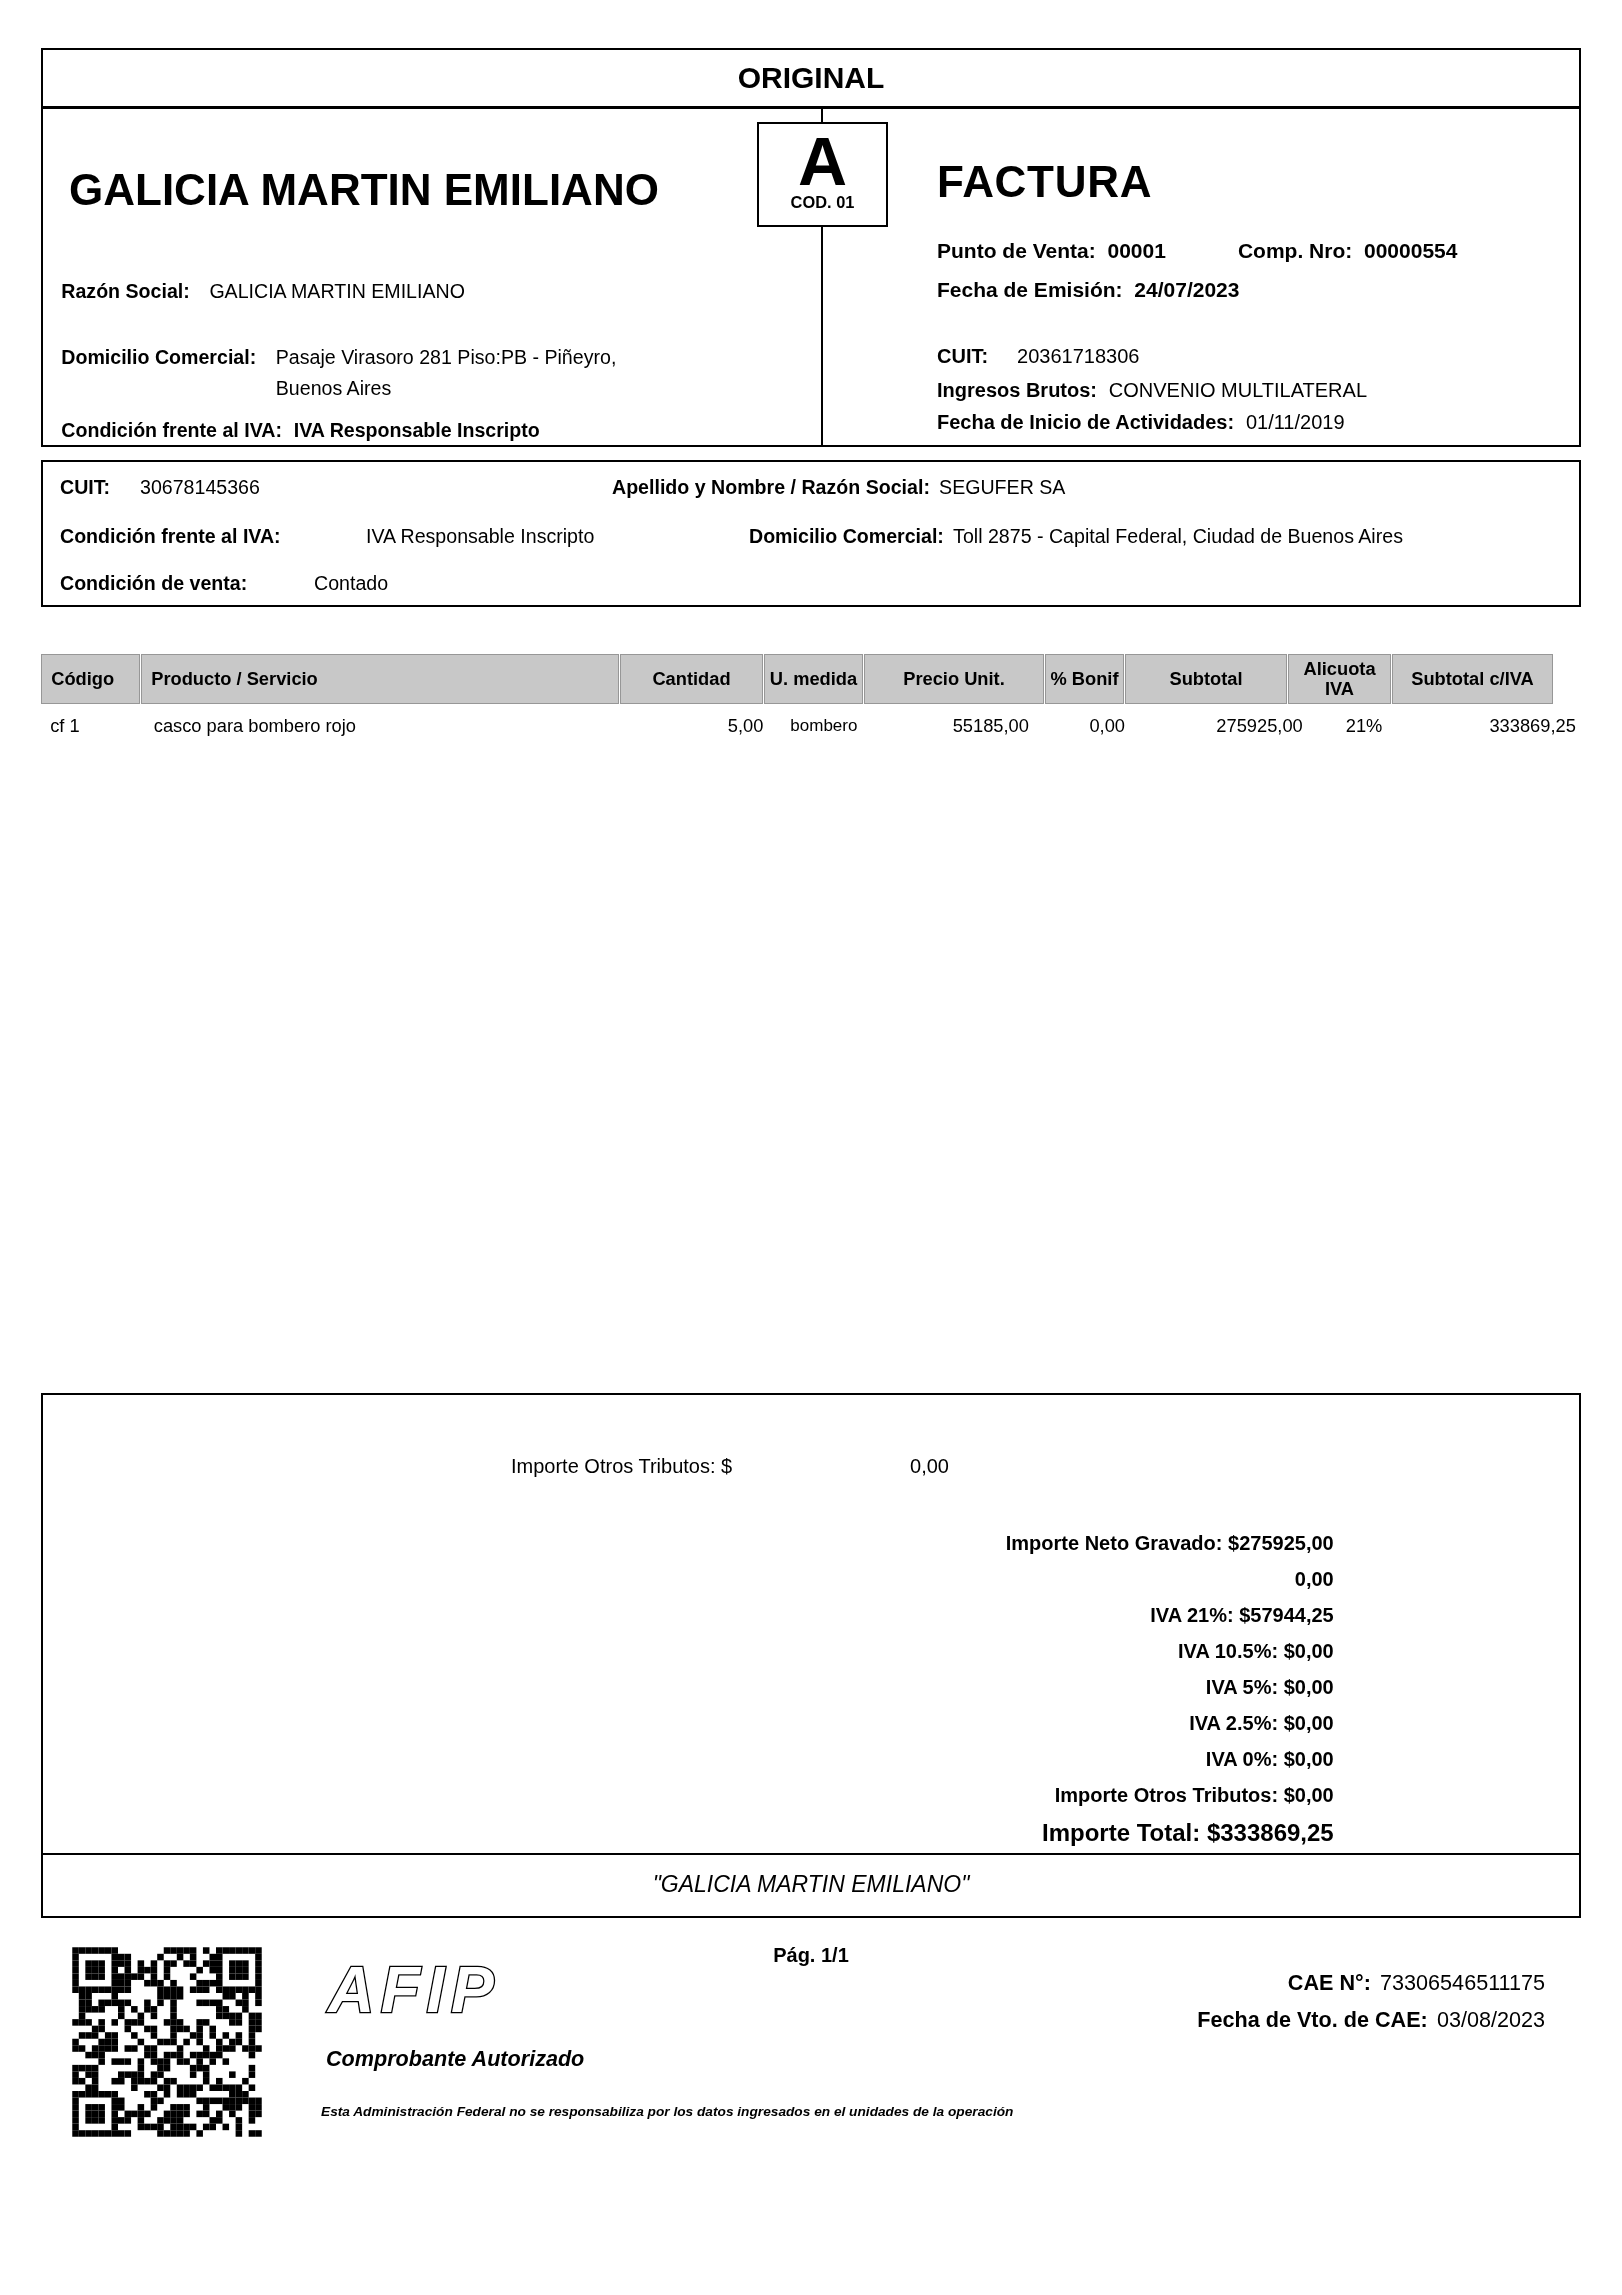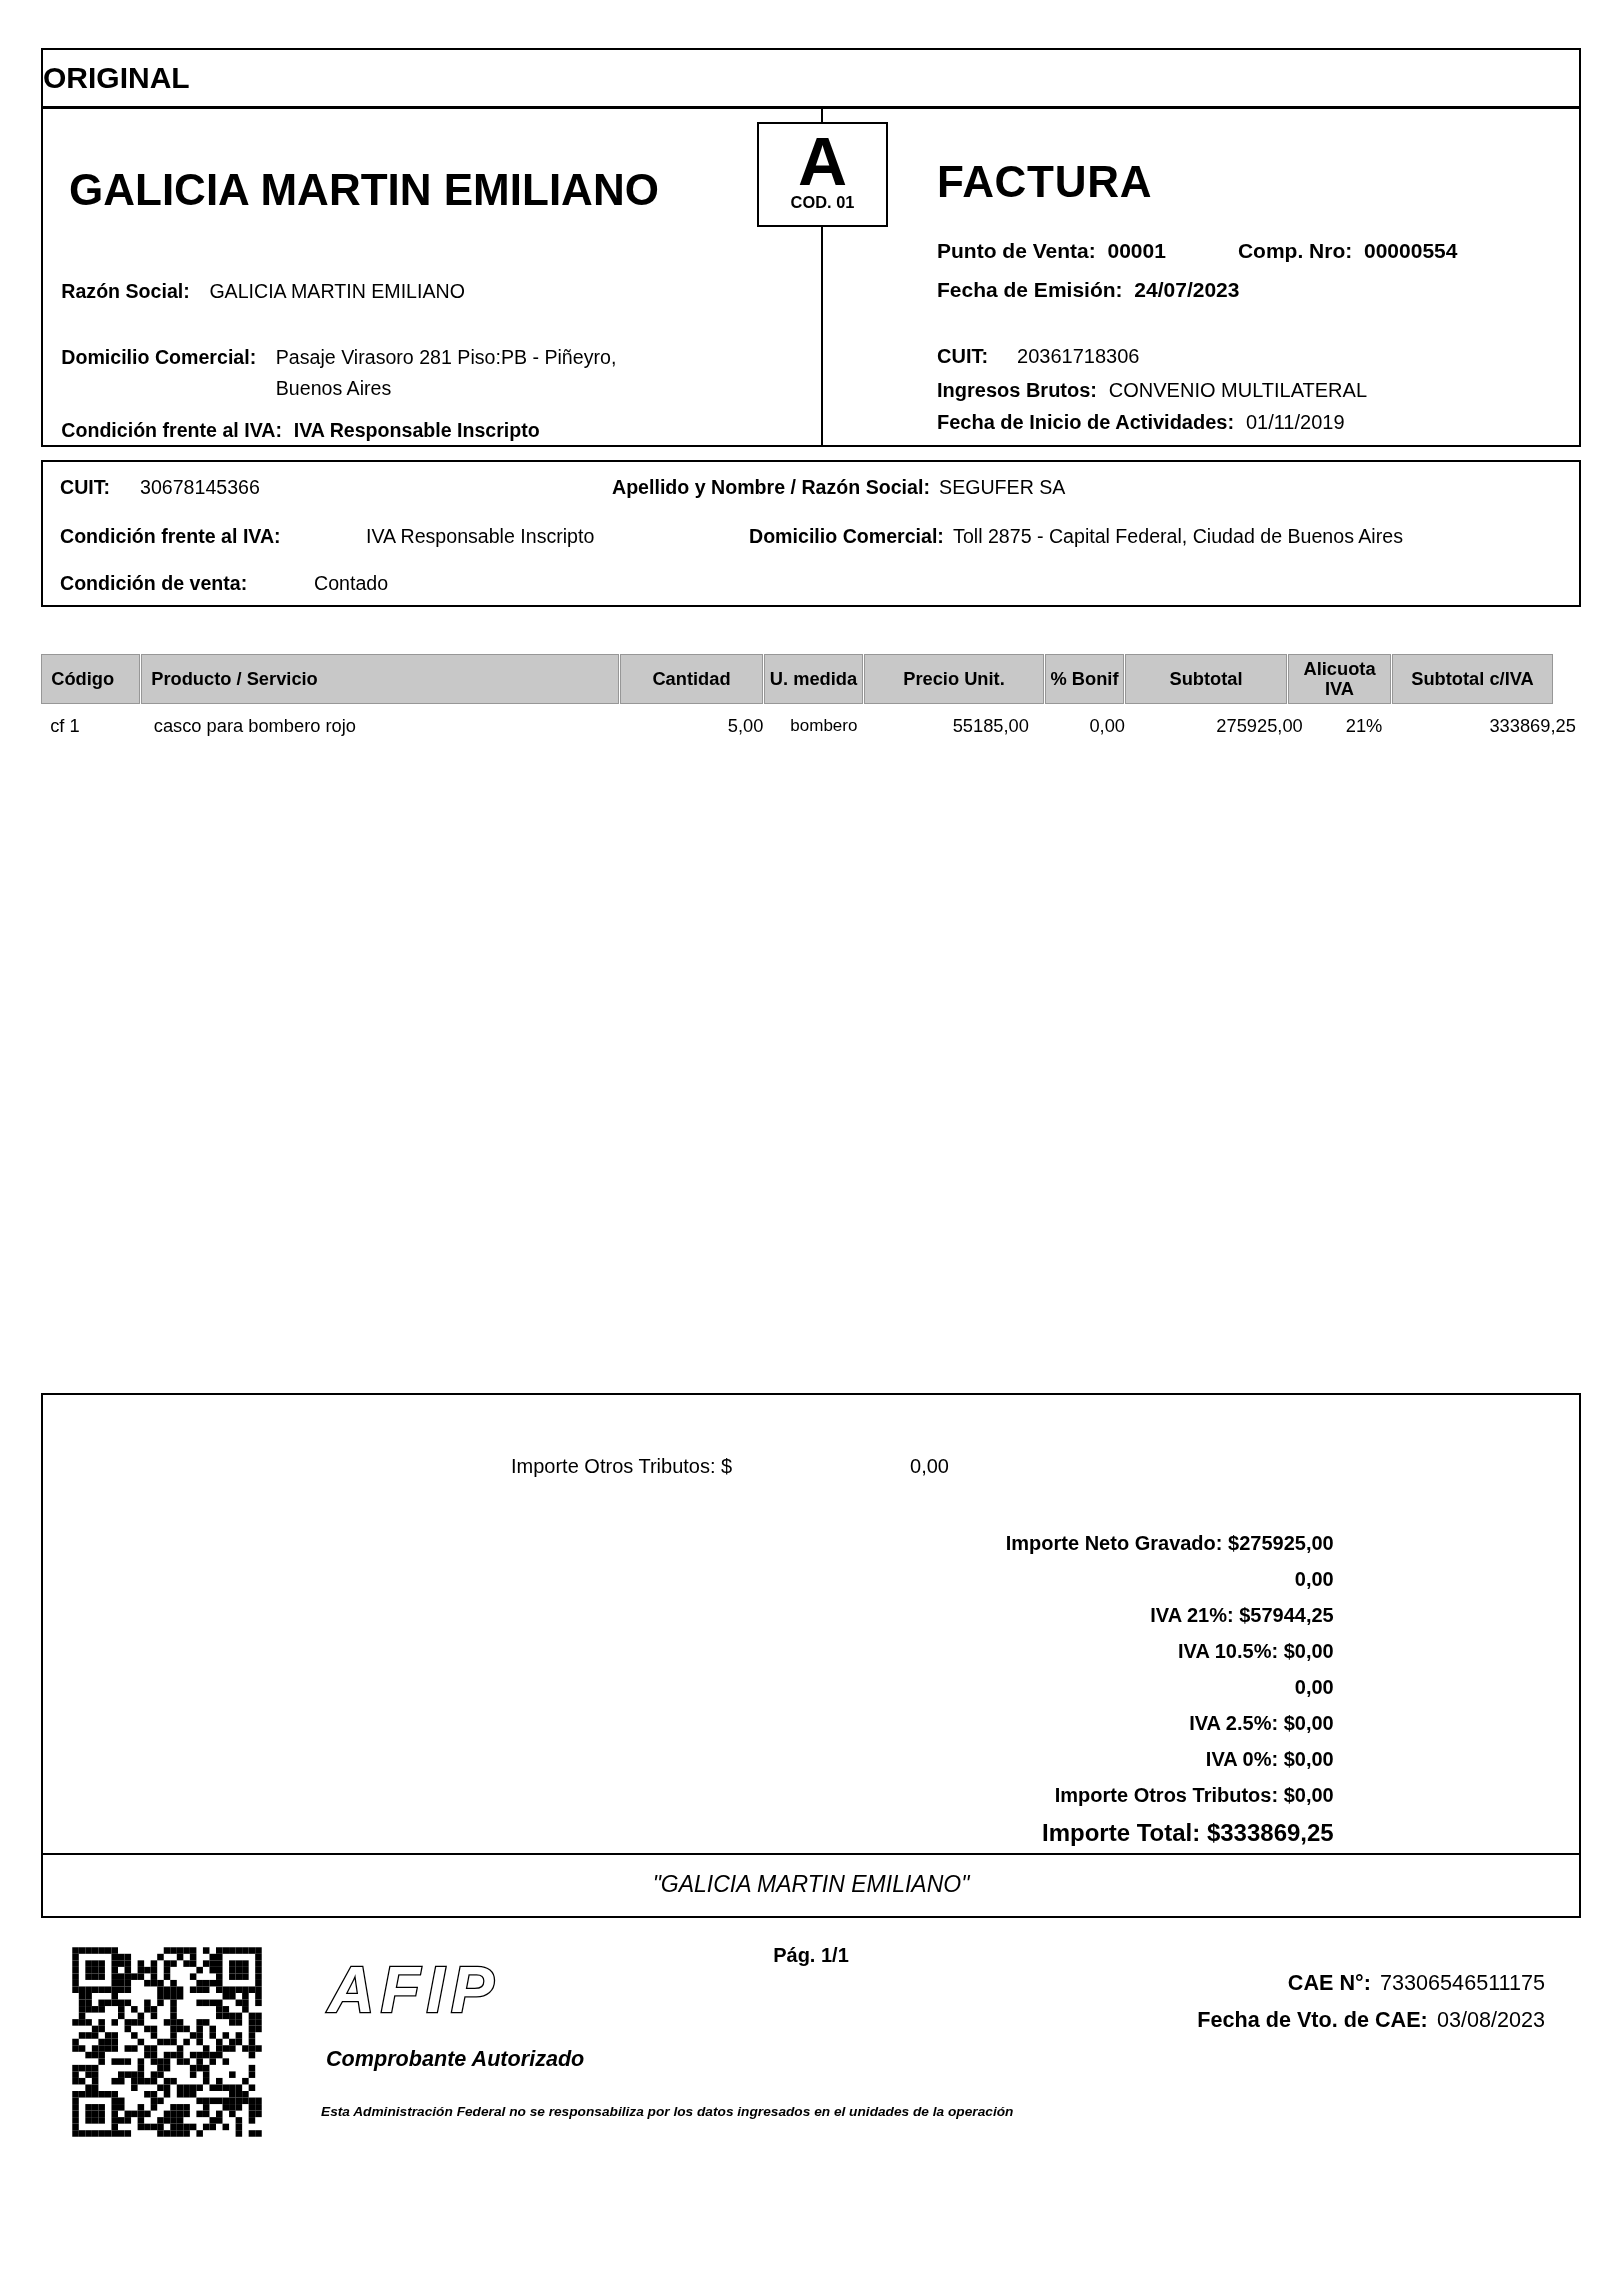--- a/index.html
+++ b/index.html
@@ -2,21 +2,21 @@
 <html style="font-size:10.5px"><head>
 <meta charset="utf-8">
 <style>
   * { margin:0; padding:0; box-sizing:border-box; }
   html,body { background:#fff; }
   body { font-family:"Liberation Sans","DejaVu Sans",sans-serif; color:#000; }
   .page { position:relative; width:1622px; height:2295px; background:#fff; overflow:hidden; }
 
   
   .original-bar { position:absolute; left:41px; top:48px; width:1540px; height:60px;
-    border:2px solid #000; text-align:left; font-size:30px; font-weight:bold; line-height:56px; }
+    border:2px solid #000; text-align:center; font-size:30px; font-weight:bold; line-height:56px; }
 
   
   .header-box { position:absolute; left:41px; top:107px; width:1540px; height:340px; border:2px solid #000; }
   .hdr-divider { position:absolute; left:778px; top:0; width:2px; height:100%; background:#000; }
   .code-box { position:absolute; left:714px; top:13px; width:131px; height:105px;
     border:2px solid #000; background:#fff; text-align:center; z-index:2; }
   .code-letter { font-size:68px; font-weight:bold; line-height:69px; margin-top:2.6px; }
   .code-sub { font-size:16.4px; font-weight:bold; margin-top:-2.6px; }
 
   .emitter-name { position:absolute; left:26px; top:56px; font-size:44px; font-weight:bold; white-space:nowrap; }
@@ -207,20 +207,21 @@
         </div>
       <div class="trw">
           <span class="tl">IVA 21%: $</span>
           <span class="tv">57944,25</span>
         </div>
       <div class="trw">
           <span class="tl">IVA 10.5%: $</span>
           <span class="tv">0,00</span>
         </div>
       <div class="trw">
+          <span class="tl">IVA 5%: $</span>
           <span class="tv">0,00</span>
         </div>
       <div class="trw">
           <span class="tl">IVA 2.5%: $</span>
           <span class="tv">0,00</span>
         </div>
       <div class="trw">
           <span class="tl">IVA 0%: $</span>
           <span class="tv">0,00</span>
         </div>

